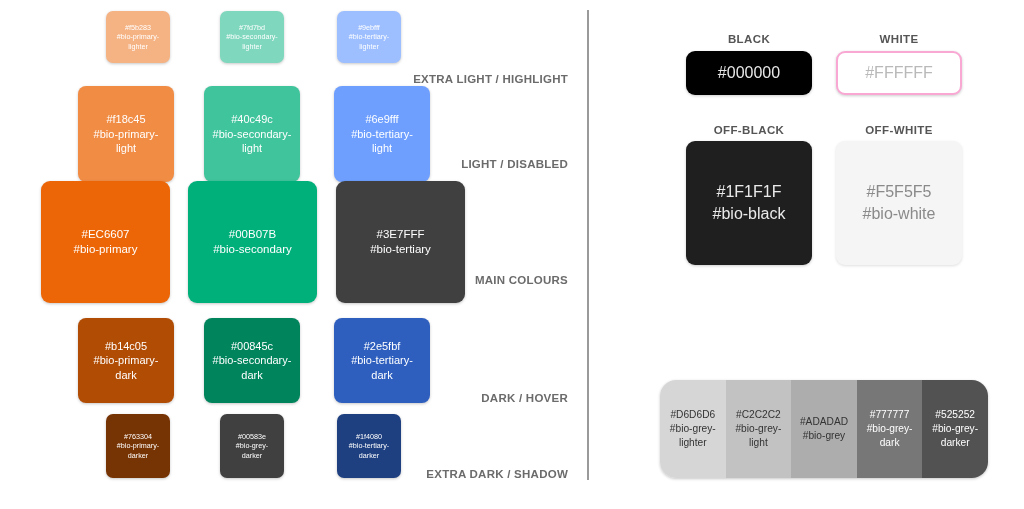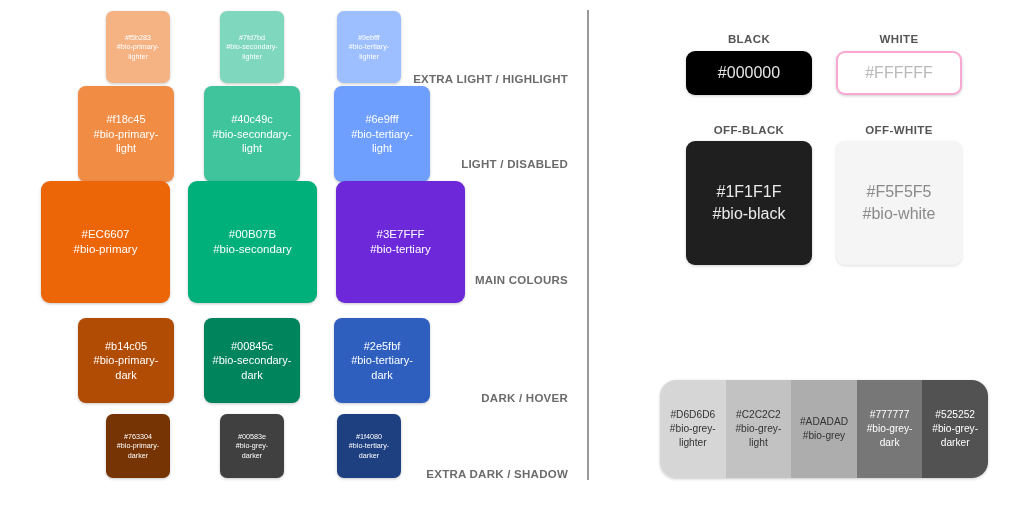--- a/index.html
+++ b/index.html
@@ -30,21 +30,21 @@
     line-height: 1.32;
     color: #ffffff;
   }
   .swatch .hex,
   .swatch .name {
     display: block;
     white-space: pre-line;
   }
 
   
-  .tier-lighter { width: 64px;  height: 72px;  border-radius: 7px; font-size: 7.2px; }
+  .tier-lighter { width: 64px;  height: 52px;  border-radius: 7px; font-size: 7.2px; }
   .tier-light   { width: 96px;  height: 96px;  border-radius: 8px; font-size: 11px; }
   .tier-main    { width: 129px; height: 122px; border-radius: 9px; font-size: 11.5px; }
   .tier-dark    { width: 96px;  height: 85px;  border-radius: 8px; font-size: 11px; }
   .tier-darker  { width: 64px;  height: 64px;  border-radius: 7px; font-size: 7.2px; }
 
   
   .row-label {
     position: absolute;
     right: 0;
     width: 160px;
@@ -195,21 +195,21 @@
   <div class="swatch tier-lighter" style="left:337px; top:11px; background:#9ebfff;">
     <span class="hex">#9ebfff</span>
     <span class="name">#bio-tertiary-
 lighter</span>
   </div>
   <div class="swatch tier-light" style="left:334px; top:86px; background:#6e9fff;">
     <span class="hex">#6e9fff</span>
     <span class="name">#bio-tertiary-
 light</span>
   </div>
-  <div class="swatch tier-main" style="left:336px; top:181px; background:#6d28d9;">
+  <div class="swatch tier-main" style="left:336px; top:181px; background:#404040;">
     <span class="hex">#3E7FFF</span>
     <span class="name">#bio-tertiary</span>
   </div>
   <div class="swatch tier-dark" style="left:334px; top:318px; background:#2e5fbf;">
     <span class="hex">#2e5fbf</span>
     <span class="name">#bio-tertiary-
 dark</span>
   </div>
   <div class="swatch tier-darker" style="left:337px; top:414px; background:#1f4080;">
     <span class="hex">#1f4080</span>

